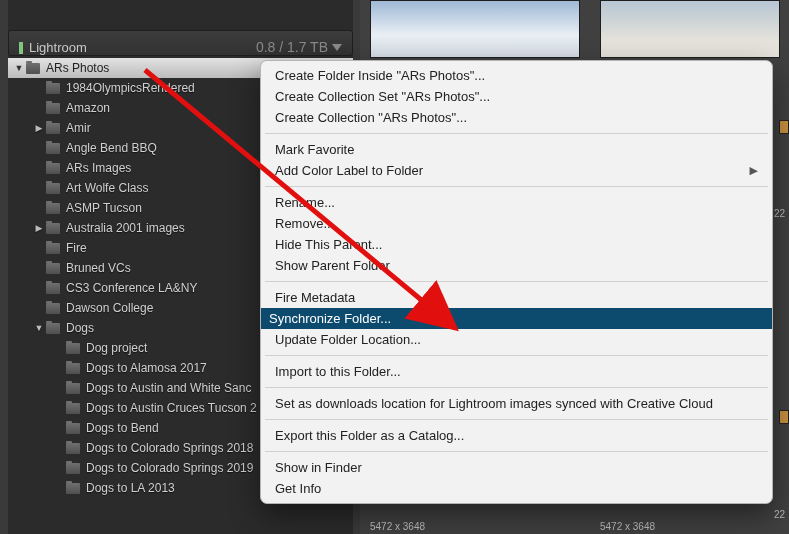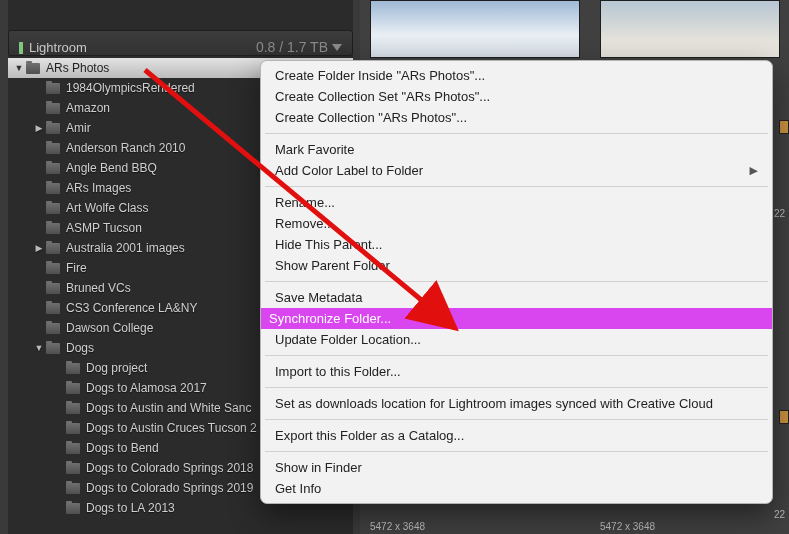--- a/index.html
+++ b/index.html
@@ -37,21 +37,21 @@
   .thumb2 { left:240px; top:0; width:180px; height:58px; }
   .dim-label { position:absolute; font-size:10px; color:#bdbdbd; }
   
   .context-menu {
     position:absolute; left:260px; top:60px; width:513px;
     background:#f2f2f2; border:1px solid #b4b4b4; border-radius:7px;
     box-shadow: 0 12px 30px rgba(0,0,0,.45);
     padding: 4px 0; font-size: 13px; color:#222;
   }
   .mi { padding: 3px 14px; display:flex; align-items:center; justify-content:space-between;}
-  .mi.highlight { background:#d946ef; color:#fff;padding-left:8px; }
+  .mi.highlight { background:#0c4a6e; color:#fff;padding-left:8px; }
   .sep { height:1px; background:#d0d0d0; margin:5px 4px; }
   .sub-arrow { font-size:11px; color:#555; }
   
   .arrow-svg { position:absolute; left:0; top:0; pointer-events:none; }
   .badge-right { position:absolute; right:0; width:10px; height:14px; background:#c89040; border:1px solid #222;}
 </style>
 </head>
 <body>
 
 <div class="app">
@@ -99,25 +99,20 @@
           <span>Amazon</span>
         </div>
         <div class="row depth1">
           <span class="disc">▶</span>
           <span class="folder"></span>
           <span>Amir</span>
         </div>
         <div class="row depth1">
           <span class="disc"></span>
           <span class="folder"></span>
-          <span>Anderson Ranch 2010</span>
-        </div>
-        <div class="row depth1">
-          <span class="disc"></span>
-          <span class="folder"></span>
           <span>Angle Bend BBQ</span>
         </div>
         <div class="row depth1">
           <span class="disc"></span>
           <span class="folder"></span>
           <span>ARs Images</span>
         </div>
         <div class="row depth1">
           <span class="disc"></span>
           <span class="folder"></span>
@@ -228,21 +223,21 @@
         <span>Remove...</span>
       </div>
       <div class="mi">
         <span>Hide This Parent...</span>
       </div>
       <div class="mi">
         <span>Show Parent Folder</span>
       </div>
       <div class="sep"></div>
       <div class="mi">
-        <span>Save Metadata</span>
+        <span>Fire Metadata</span>
       </div>
       <div class="mi highlight">
         <span>Synchronize Folder...</span>
       </div>
       <div class="mi">
         <span>Update Folder Location...</span>
       </div>
       <div class="sep"></div>
       <div class="mi">
         <span>Import to this Folder...</span>

